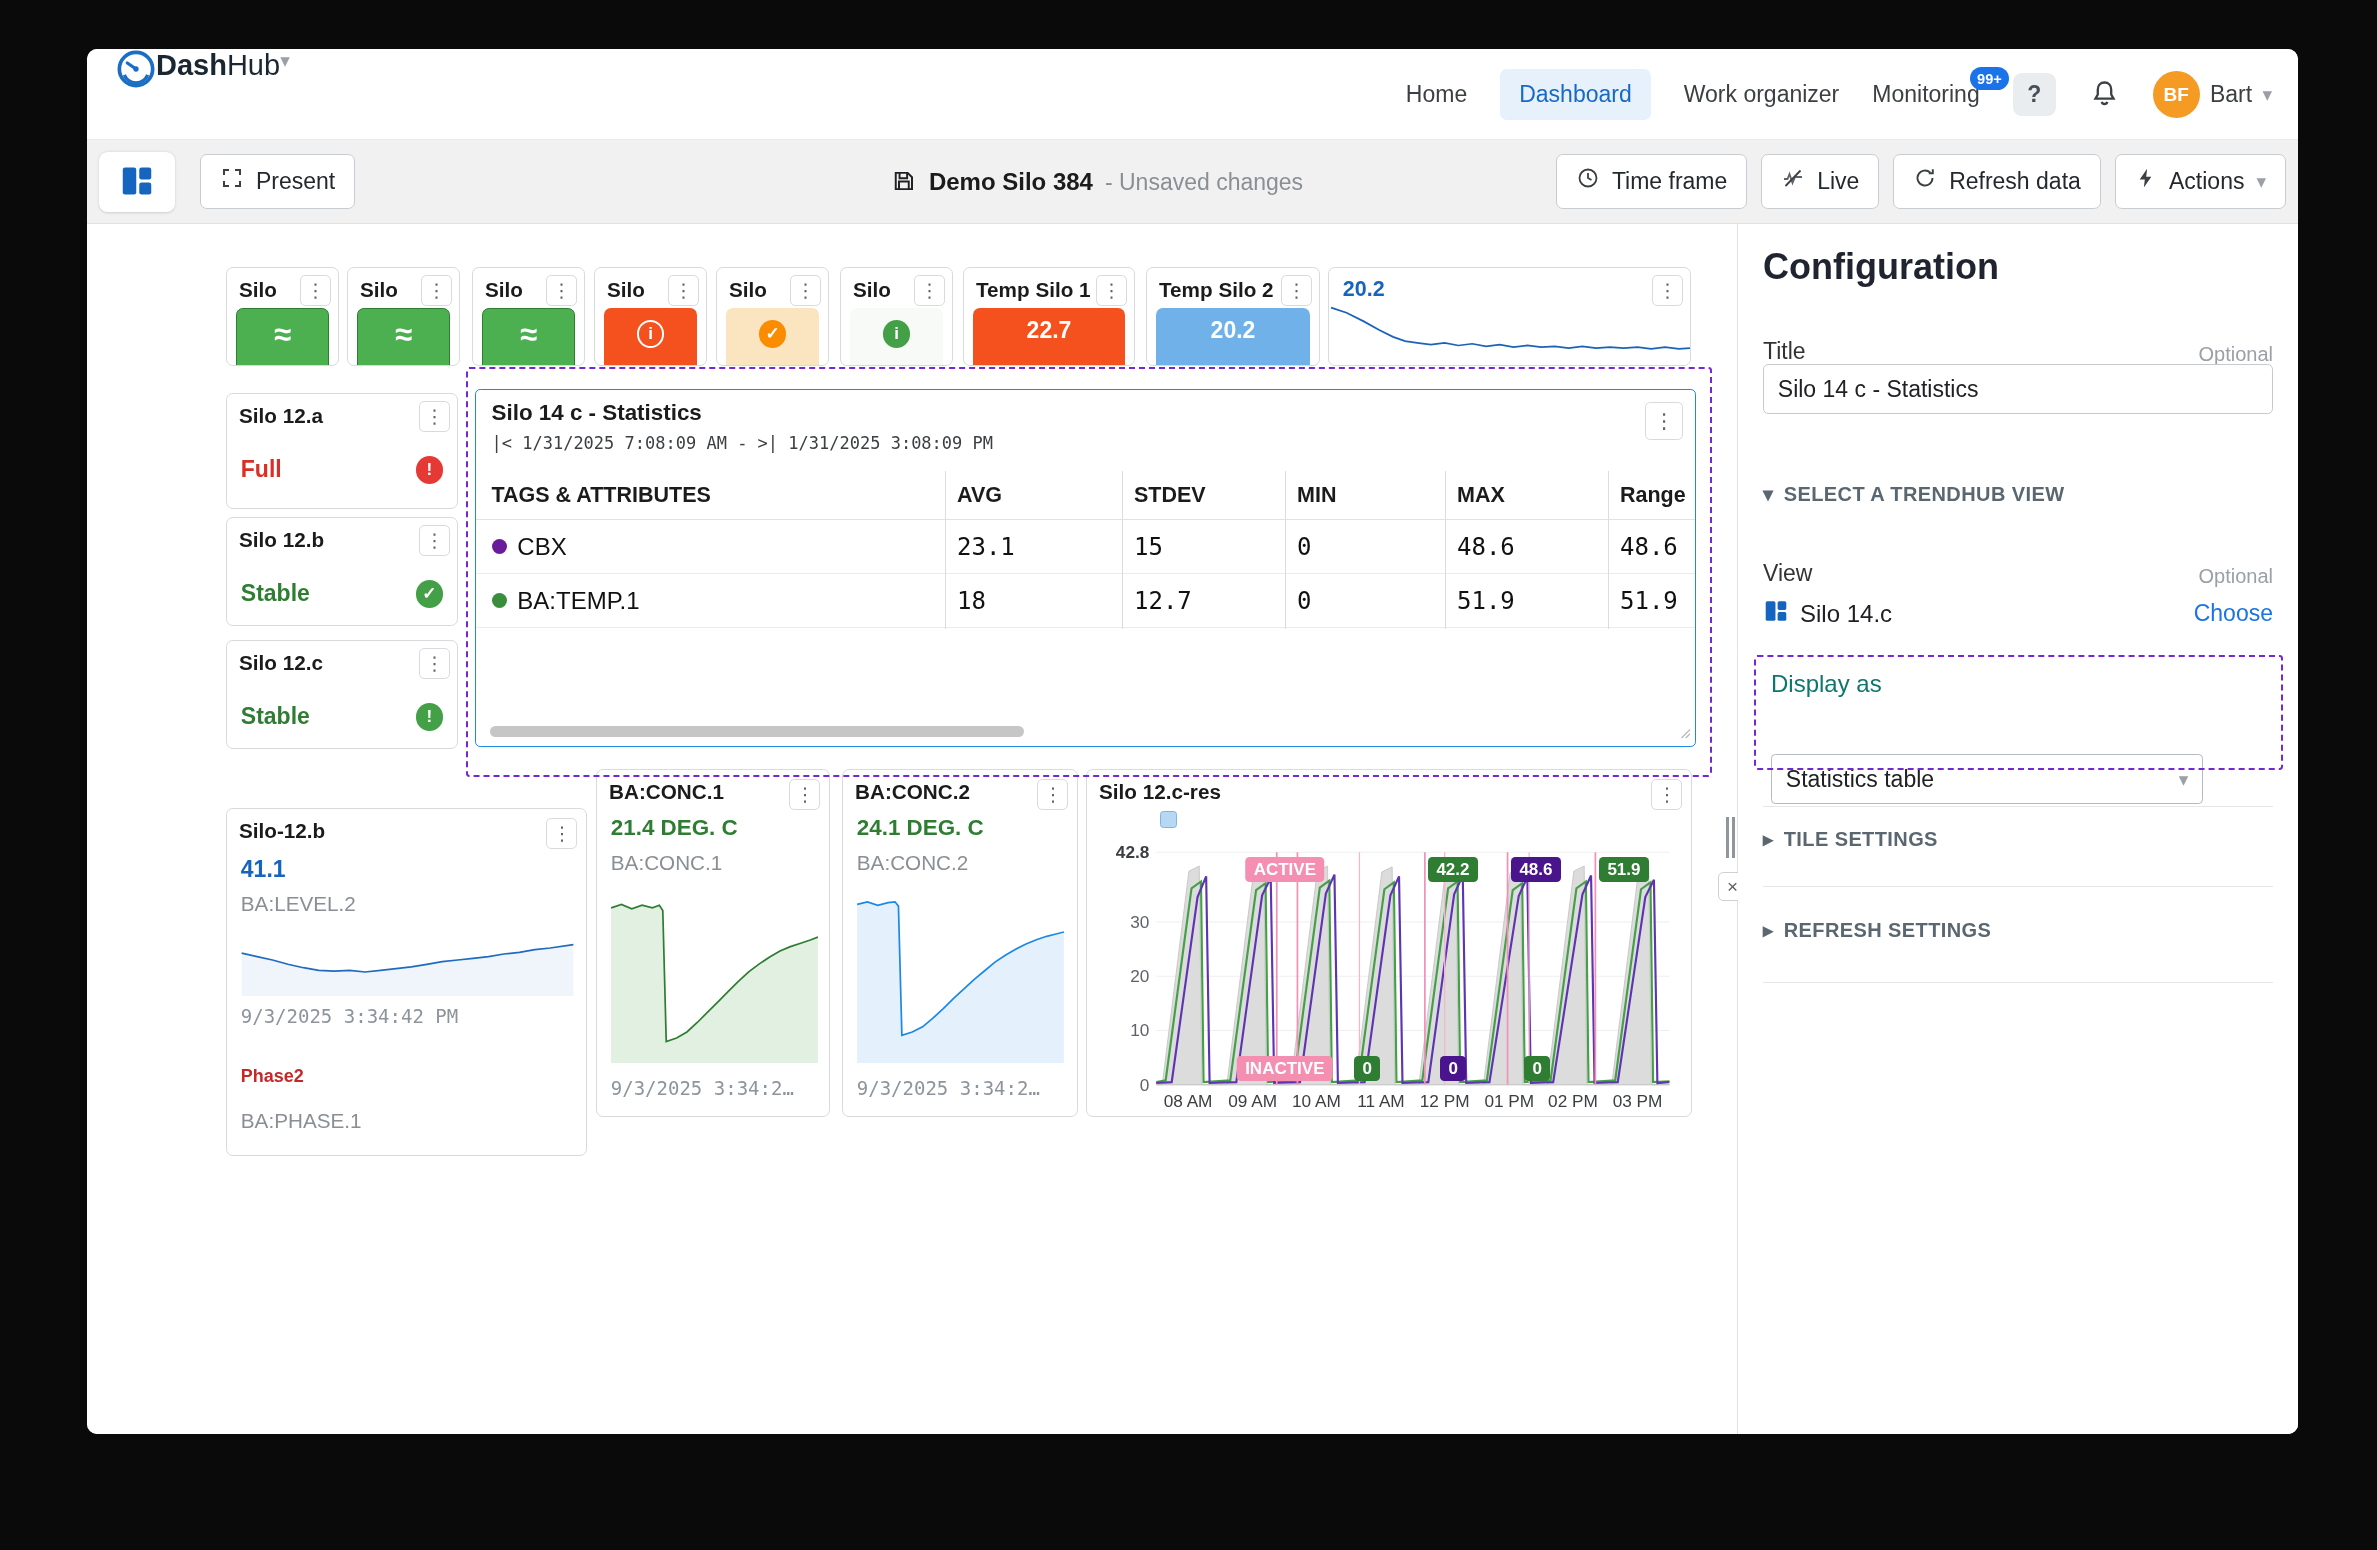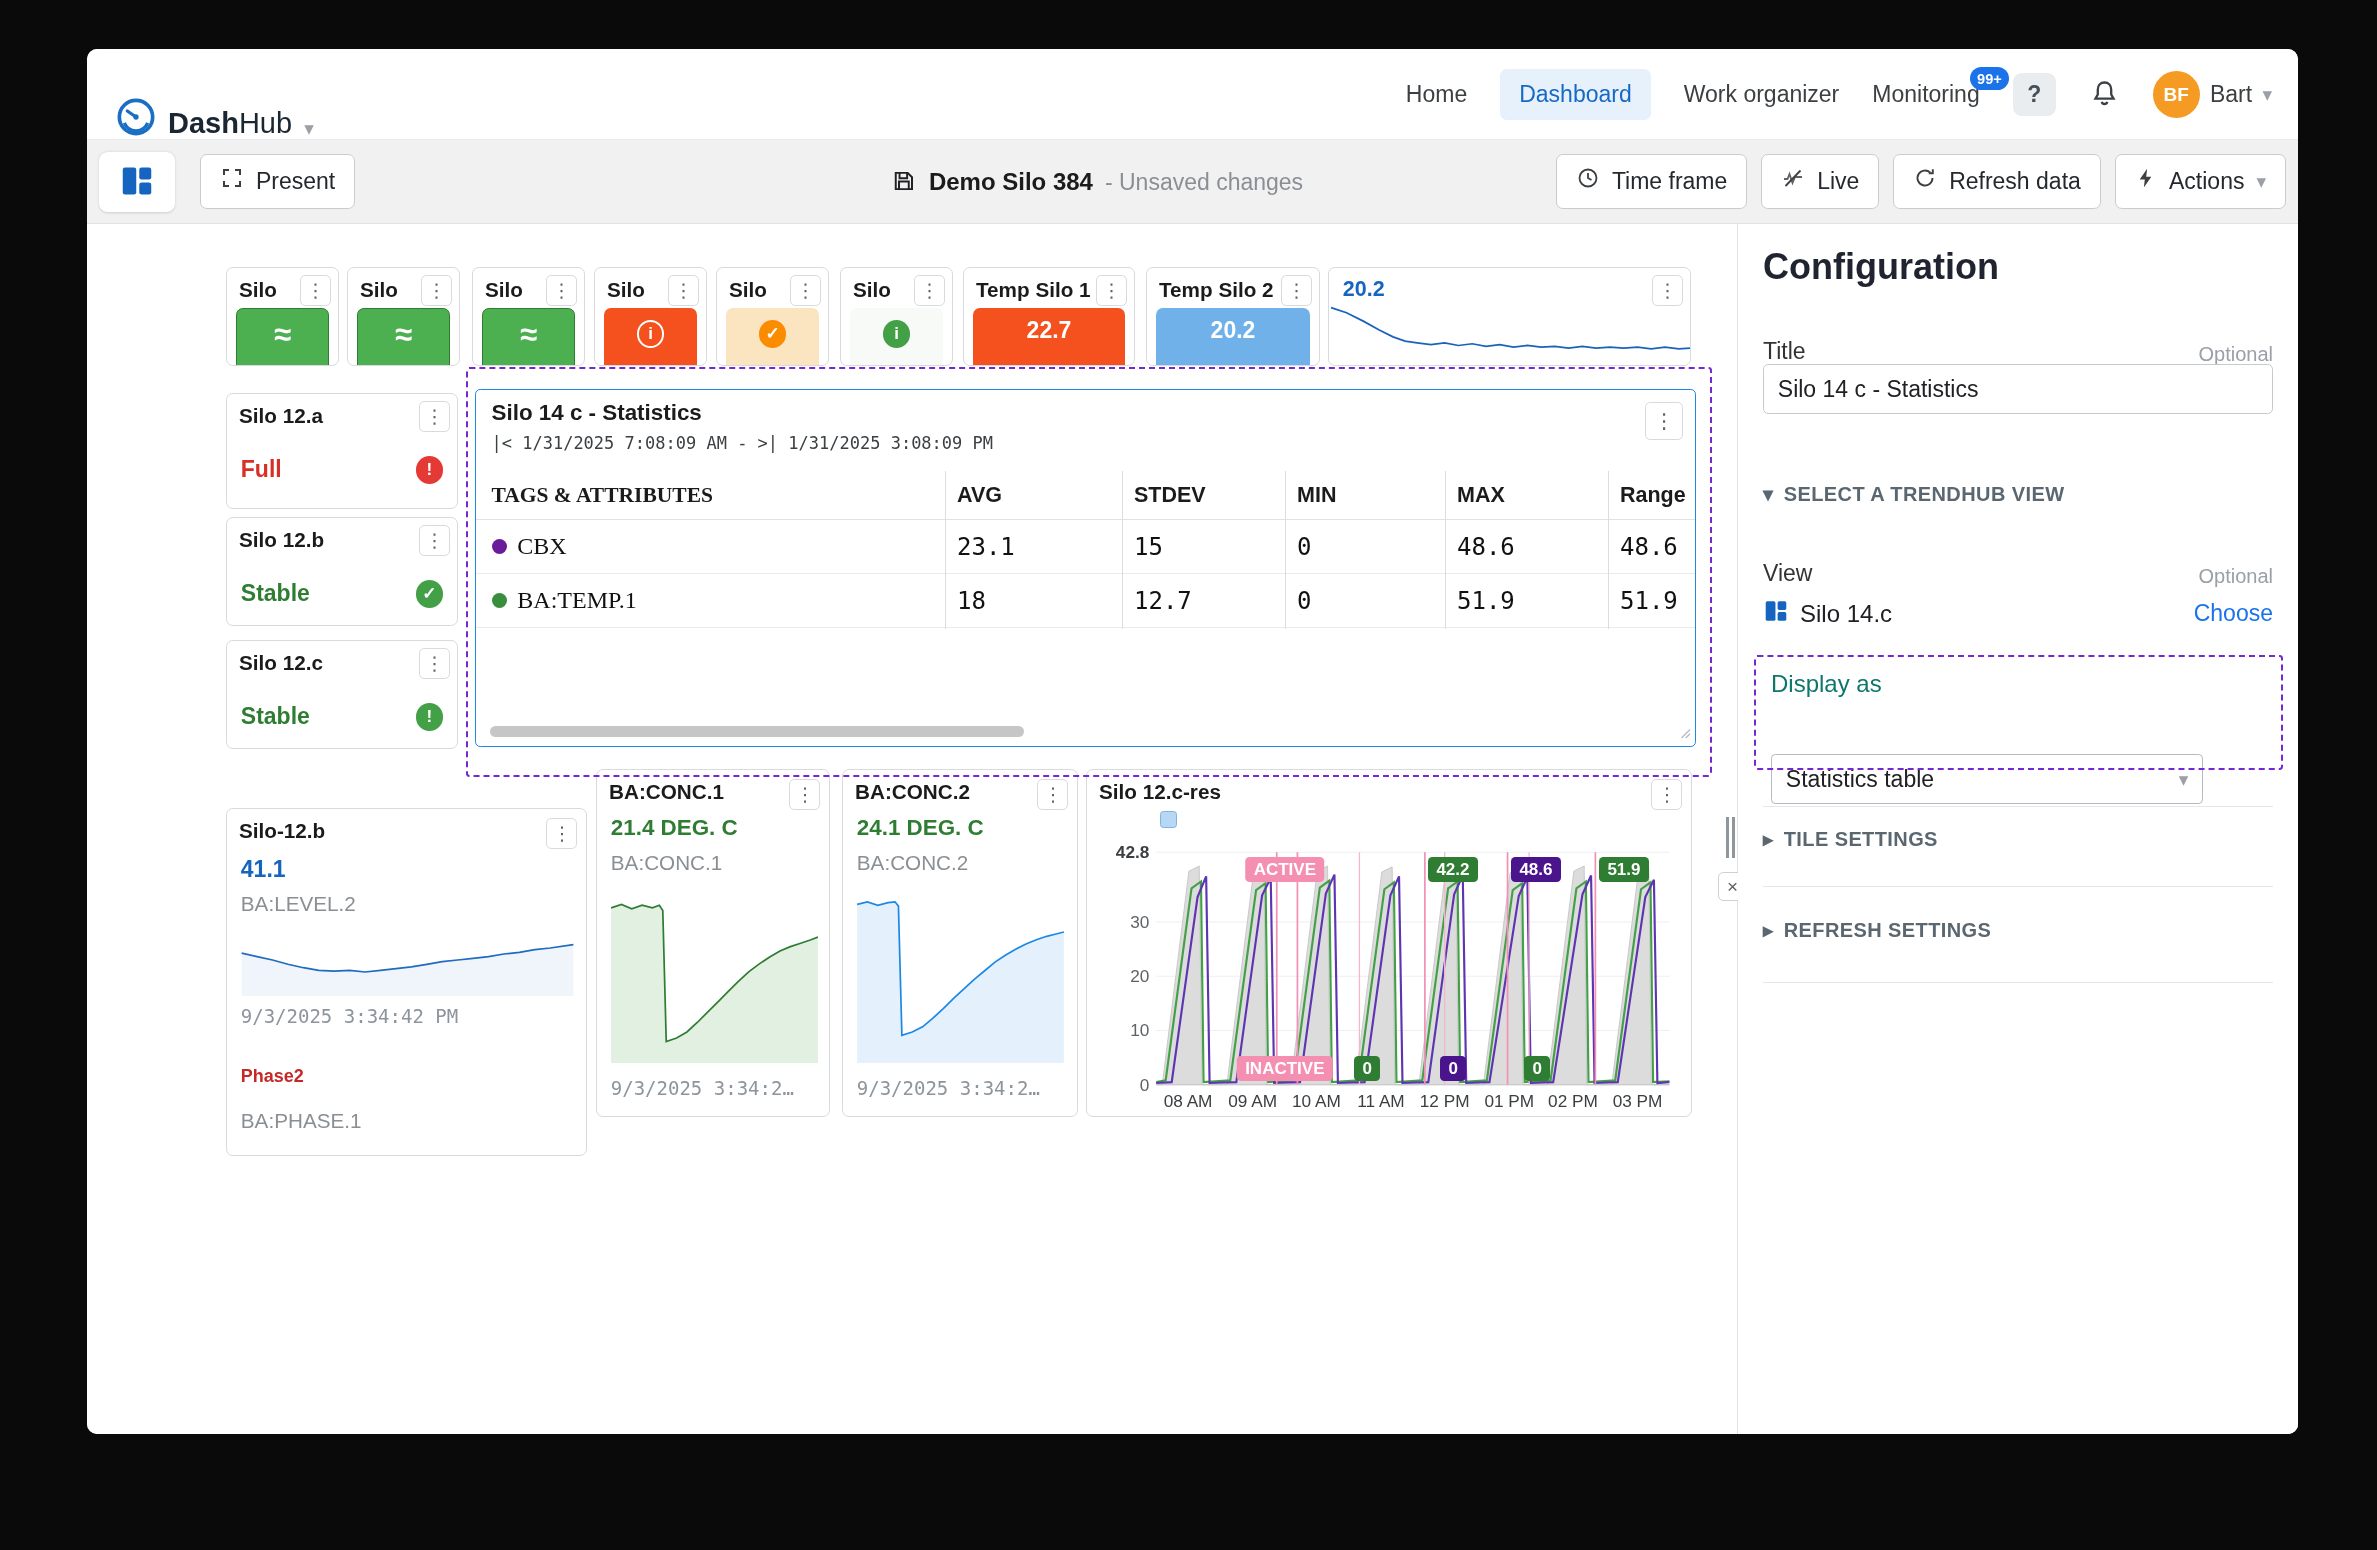--- a/index.html
+++ b/index.html
@@ -2,21 +2,21 @@
 <html style="font-size:13.8px"><head>
 <meta charset="utf-8">
 <style>
   * { margin:0; padding:0; box-sizing:border-box; }
   html,body { width:2377px; height:1551px; background:#0a0a0a; font-family:"Liberation Sans", sans-serif; }
   .abs { position:absolute; }
   #window { position:absolute; left:87px; top:49px; width:2211px; height:1385px; background:#fff; border-radius:10.3px; overflow:hidden; }
 
   
   #topnav { position:absolute; left:0; top:0; width:100%; height:91px; background:#fff; border-bottom:0.9px solid #e8eaed; }
-  .brand { position:absolute; left:29px; top:0; height:91px; display:flex; align-items:flex-end; gap:12px; }
+  .brand { position:absolute; left:29px; top:0; height:91px; display:flex; align-items:flex-start; gap:0; }
   .brand-text { font-size:29px; color:#1a2733; }
   .brand-text b { font-weight:800; }
   .nav-right { position:absolute; right:26px; top:0; height:91px; display:flex; align-items:center; gap:33px; }
   .nav-item { font-size:23px; color:#3c4043; cursor:pointer; }
   .nav-item.active { color:#1769c4; background:#e7f1fb; padding:12px 19px; border-radius:6.9px; }
   .badge-99 { position:absolute; top:-13.8px; right:-29px; background:#1a73e8; color:#fff; font-size:14.6px; font-weight:700; padding:3.4px 6.9px; border-radius:12px; }
   .help-box { width:43px; height:43px; background:#e9edf0; border-radius:8.6px; display:flex; align-items:center; justify-content:center; font-size:23px; font-weight:700; color:#46505a; }
   .avatar { width:47px; height:47px; border-radius:50%; background:#f59b23; color:#fff; display:flex; align-items:center; justify-content:center; font-size:19px; font-weight:700; }
   .caret { color:#9aa0a6; font-size:19px; }
 
@@ -54,21 +54,21 @@
 
   
   #stats-tile { position:absolute; left:388px; top:165px; width:1221px; height:358px; background:#fff; border:1.7px solid #1e88e5; border-radius:5.2px; overflow:hidden; z-index:2; }
   .stats-head-title { position:absolute; left:15.5px; top:10.3px; font-size:22.4px; font-weight:700; color:#1b1b1b; }
   .stats-range { position:absolute; left:15.5px; top:43px; font-size:17px; color:#3c4043; font-family:"DejaVu Sans Mono", monospace; }
   .stats-kebab { position:absolute; top:12px; right:12px; width:38px; height:38px; border:0.9px solid #d8dadd; border-radius:5.2px; color:#5f6368; font-size:20.7px; display:flex; align-items:center; justify-content:center; background:#fff; }
   .stats-table { position:absolute; left:0; top:81px; width:100%; }
   .trow { display:flex; align-items:center; }
   .trow.header { height:49px; border-bottom:0.9px solid #e2e2e2; font-size:21.5px; font-weight:700; color:#1b1b1b; }
   .trow.datar { height:54px; border-bottom:0.9px solid #ebebeb; font-size:24px; color:#111; }
-  .c0 { width:469px; padding-left:15.5px; display:flex; align-items:center; gap:10.3px;font-family:Liberation Serif, serif; }
+  .c0 { width:469px; padding-left:15.5px; display:flex; align-items:center; gap:10.3px; }
   .c1 { width:177px; padding-left:12px; } .c2 { width:163px; padding-left:12px; }
   .c3 { width:160px; padding-left:12px; } .c4 { width:163px; padding-left:12px; }
   .c5 { flex:1; padding-left:12px; }
   .num { font-family:"DejaVu Sans Mono", monospace; }
   .vline { position:absolute; top:0; width:0.9px; height:158px; background:#dcdcdc; }
   .dot { width:15.5px; height:15.5px; border-radius:50%; display:inline-block; }
   .hscroll { position:absolute; left:13.8px; bottom:8.6px; width:534px; height:11.2px; background:#c6c6c6; border-radius:6px; }
 
   
   .big-val { position:absolute; left:13.8px; font-size:23px; font-weight:700; }

